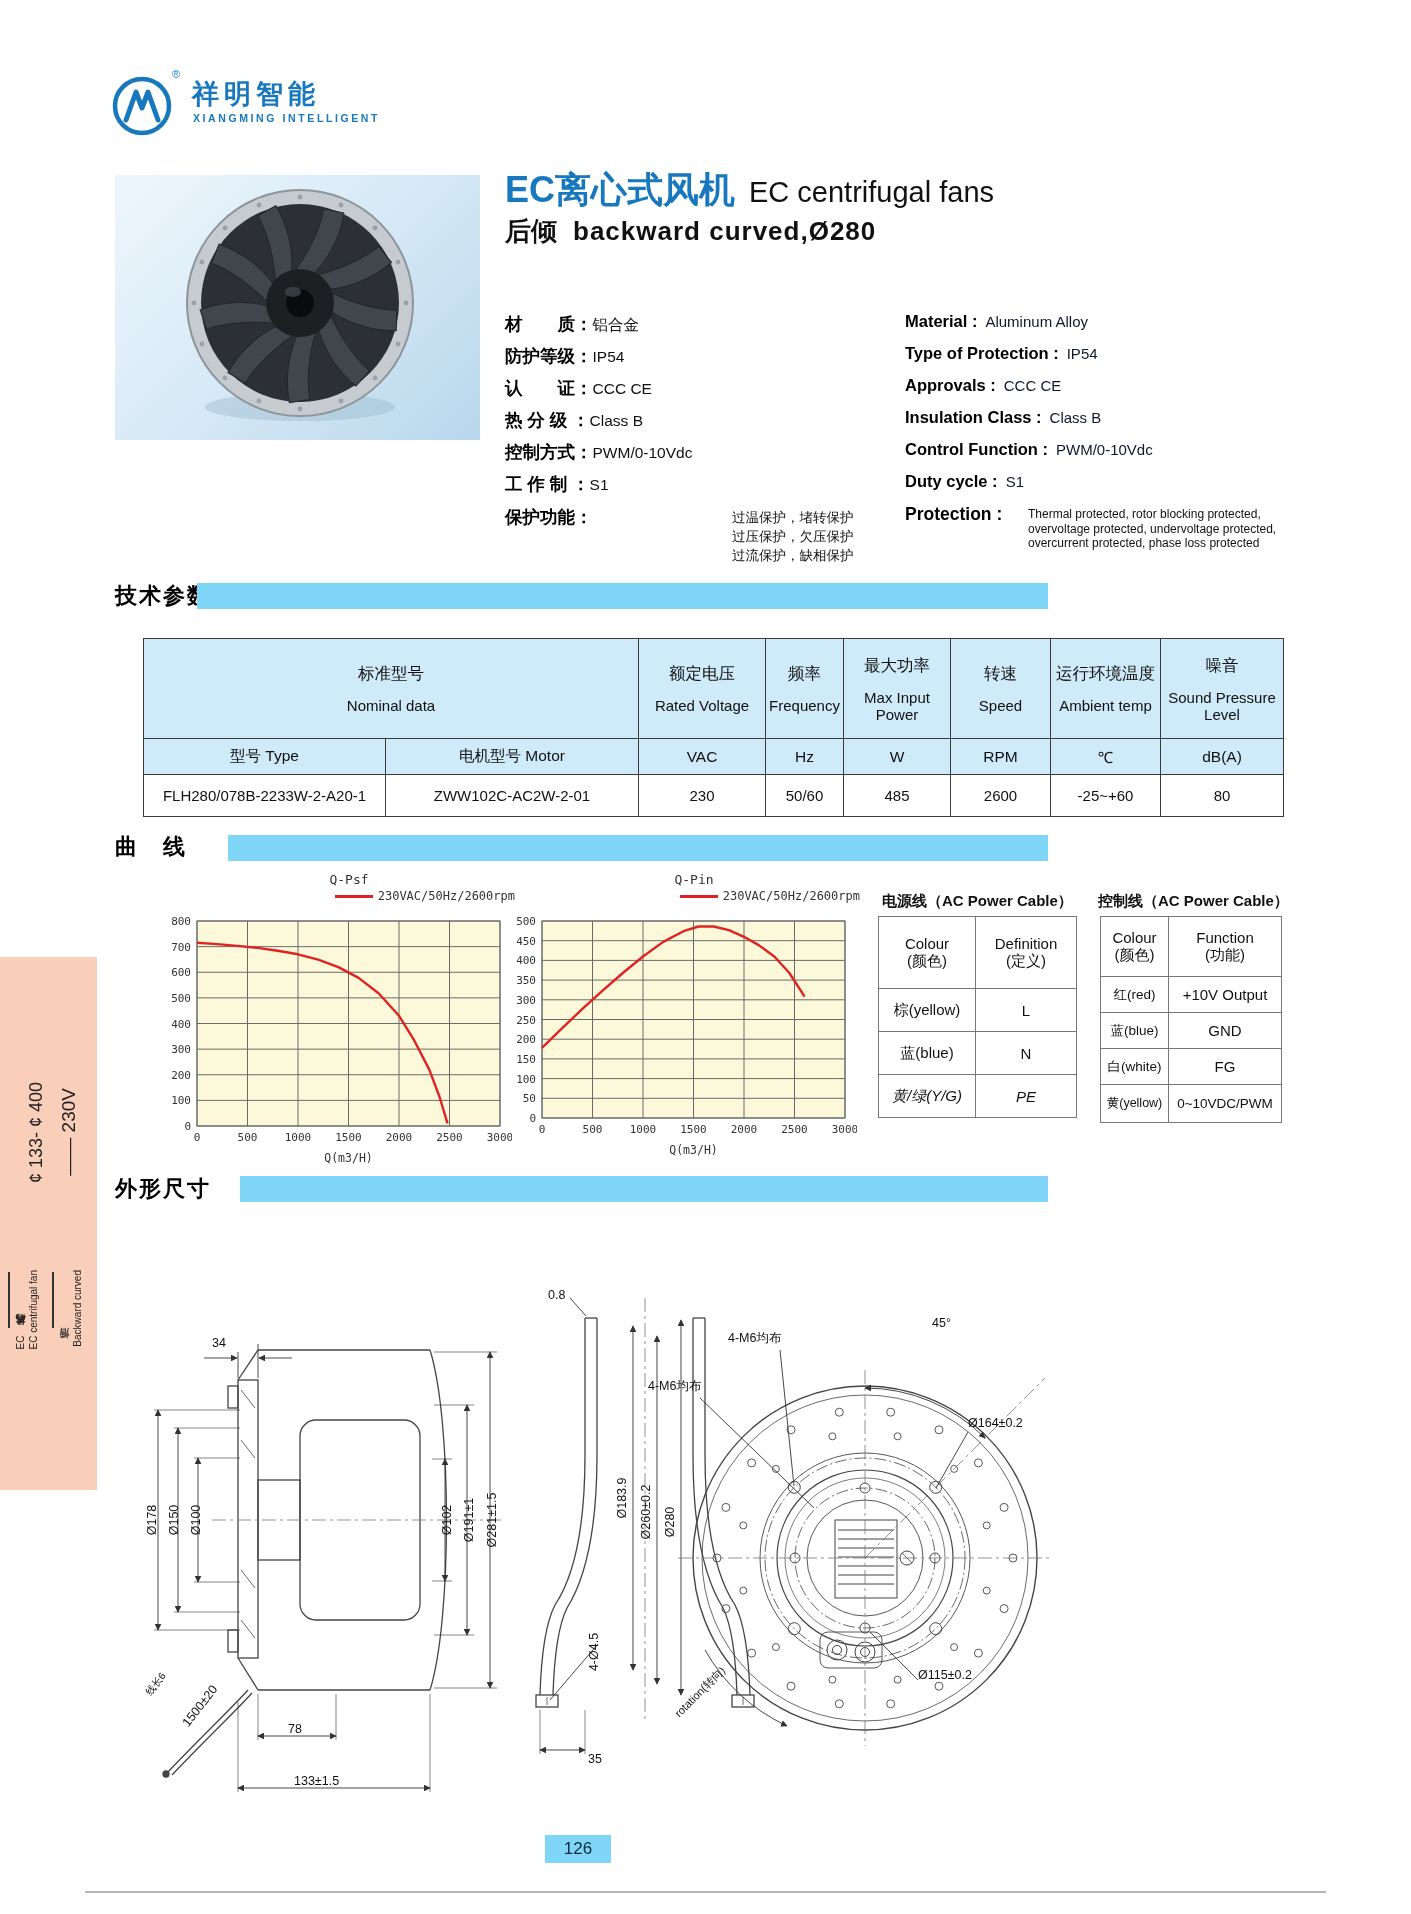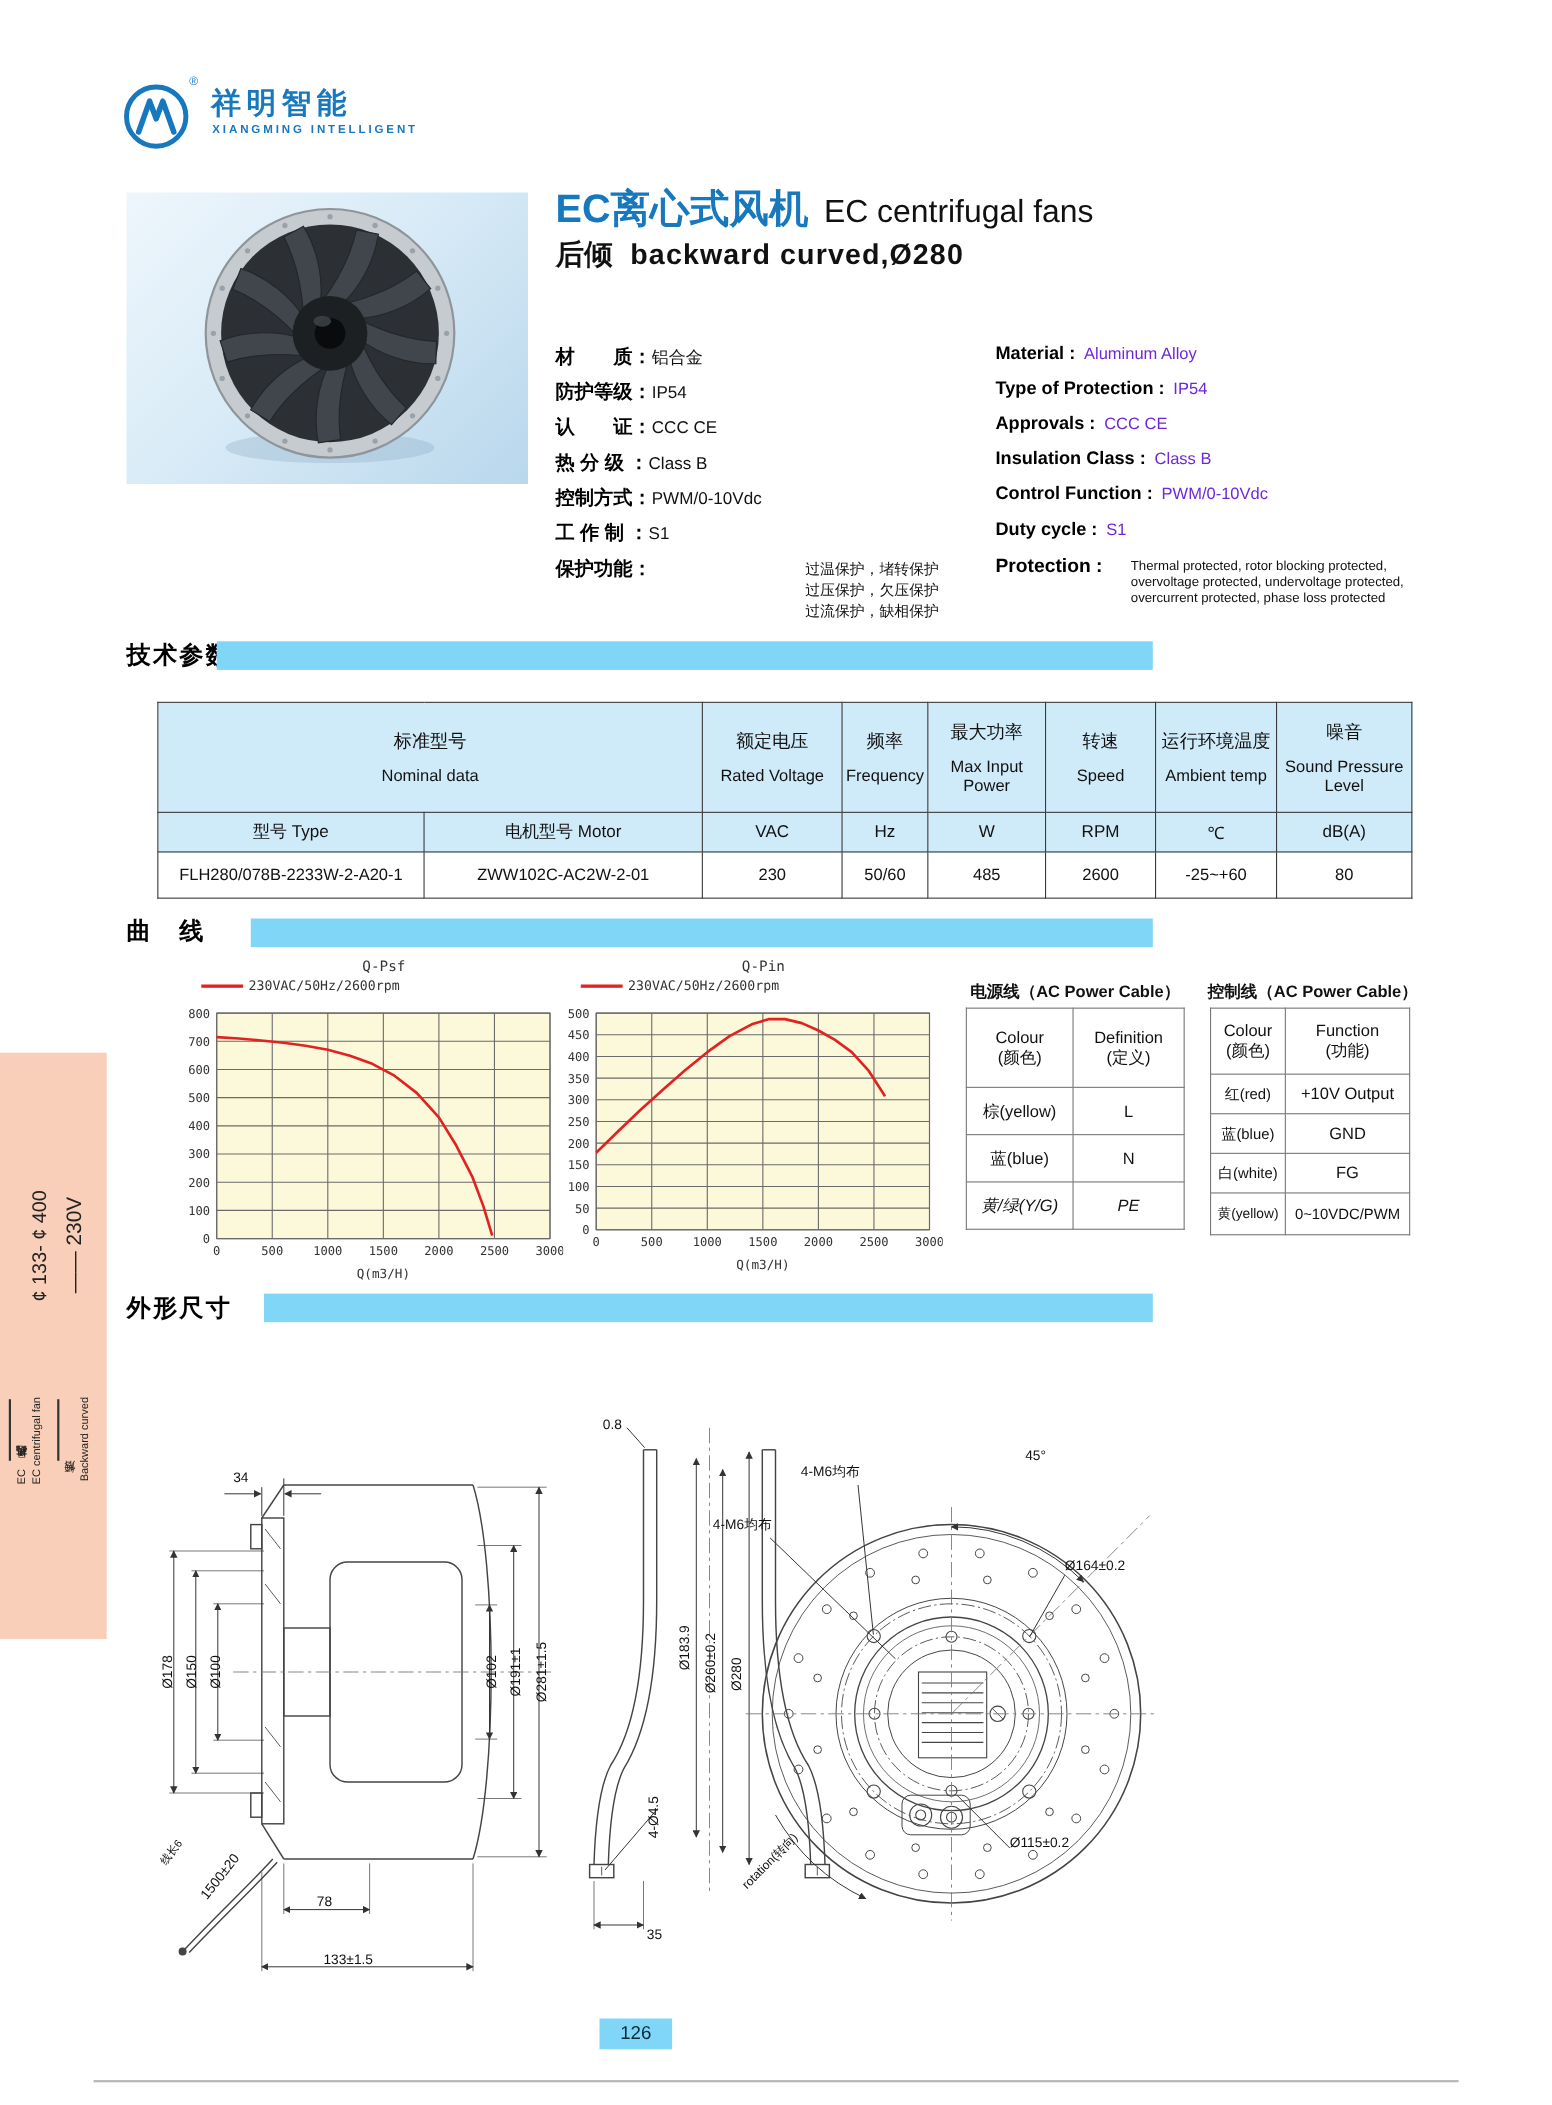--- a/index.html
+++ b/index.html
@@ -17,40 +17,40 @@
   .title-line{left:505px;top:166px;white-space:nowrap;}
   .title-cn{font-size:36px;font-weight:700;color:#1878be;}
   .title-en{font-size:29px;font-weight:500;color:#111;margin-left:14px;}
   .sub-line{left:505px;top:214px;white-space:nowrap;font-weight:700;color:#111;}
   .sub-cn{font-size:26px;margin-top:48px;}
   .sub-en{font-size:26px;margin-left:16px;letter-spacing:1px;}
   
   .spec-cl{font-size:17.5px;font-weight:700;color:#000;}
   .spec-cv{font-size:15.5px;color:#111;}
   .spec-el{font-size:16.5px;font-weight:700;color:#000;}
-  .spec-ev{font-size:15px;color:#6d28d9;margin-left:8px;}
+  .spec-ev{font-size:15px;color:#0f172a;margin-left:8px;}
   .spec-row-cn{white-space:nowrap;left:505px;}
   .spec-row-en{white-space:nowrap;left:905px;}
   .prot-line{font-size:13.5px;color:#111;}
   
   .sec-title{font-size:22px;font-weight:700;color:#000;white-space:nowrap;letter-spacing:2px;}
   .band{background:#7fd6f7;height:26px;}
   
   table.tech{border-collapse:collapse;table-layout:fixed;width:1140px;}
   table.tech td{border:1.4px solid #3a3a3a;text-align:center;vertical-align:middle;padding:2px 2px;}
   table.tech .hd{background:#cfeaf8;}
   .t-cn{font-size:16.5px;color:#111;}
   .t-en{font-size:15px;color:#111;margin-top:12px;}
   .t-sub{font-size:15.5px;color:#111;}
   .t-val{font-size:15px;color:#111;}
   
   .chart{position:absolute;width:362px;}
   .c-title{text-align:center;padding-left:30px;font-family:"DejaVu Sans Mono",monospace;
            font-size:13px;color:#333;height:17px;}
-  .c-legend{text-align:left;padding-left:30px;font-family:"DejaVu Sans Mono",monospace;
+  .c-legend{text-align:right;padding-left:30px;font-family:"DejaVu Sans Mono",monospace;
             font-size:12px;color:#333;height:18px;}
   .legline{display:inline-block;width:38px;height:3px;vertical-align:middle;margin-right:5px;}
   
   .cab-title{font-size:15px;font-weight:700;color:#111;white-space:nowrap;}
   table.cable{border-collapse:collapse;table-layout:fixed;}
   table.cable td{border:1.3px solid #777;text-align:center;vertical-align:middle;
                  font-size:15px;color:#111;padding:0 2px;}
   
   .dim{position:absolute;font-size:12.5px;color:#111;white-space:nowrap;}
   .vlab{position:absolute;transform:translate(-50%,-50%) rotate(-90deg);font-size:12.5px;

